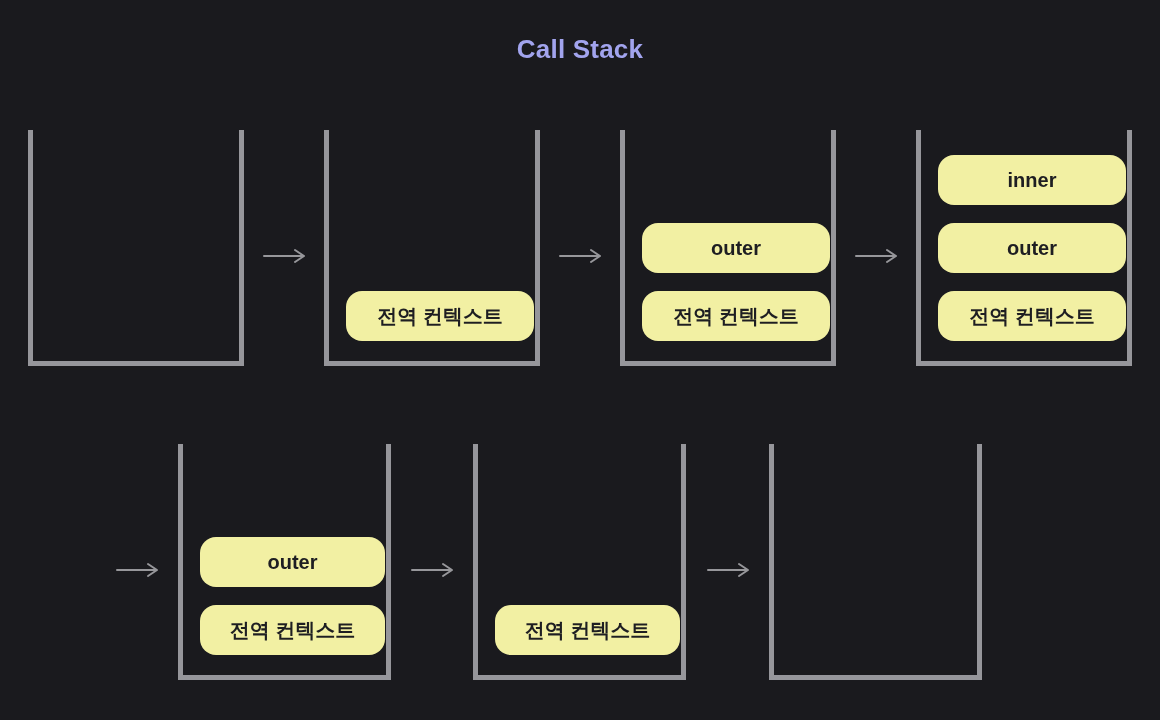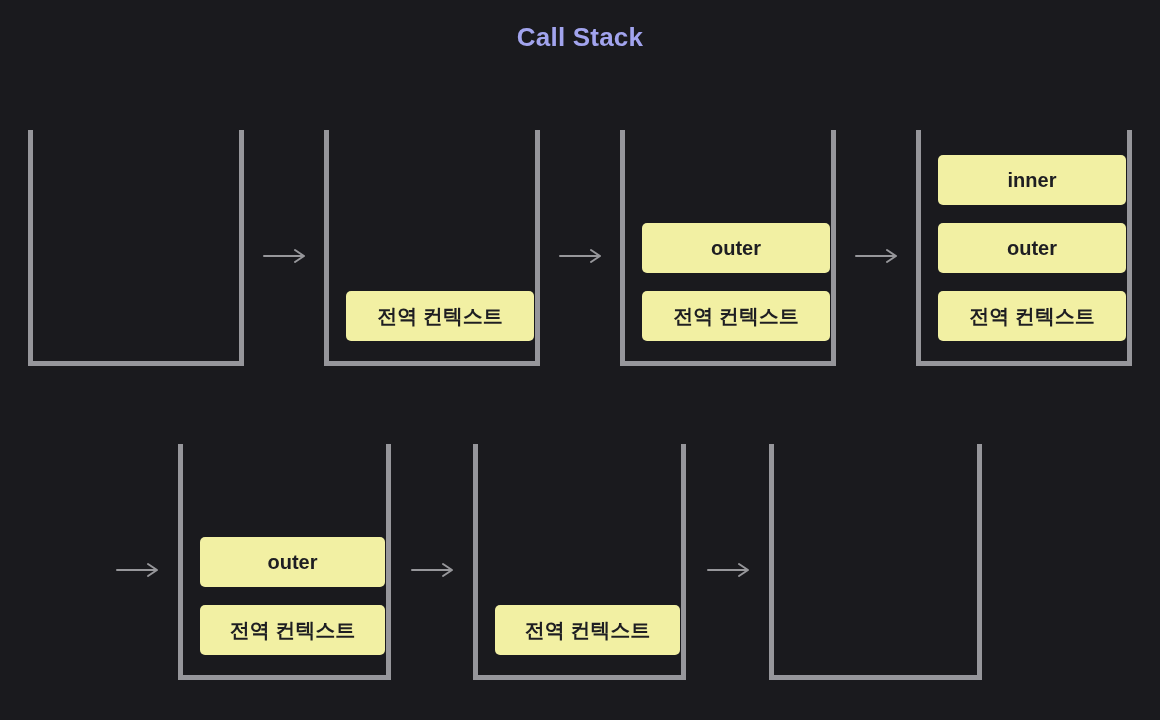--- a/index.html
+++ b/index.html
@@ -13,21 +13,21 @@
   * { margin: 0; padding: 0; box-sizing: border-box; }
   html, body { width: 1160px; height: 720px; }
   body {
     background: var(--background);
     font-family: "Liberation Sans", "DejaVu Sans", sans-serif;
     position: relative;
     overflow: hidden;
   }
   .title {
     position: absolute;
-    top: 22px;
+    top: 34px;
     left: 0;
     width: 100%;
     text-align: center;
     font-size: 26px;
     font-weight: 700;
     color: var(--title);
     letter-spacing: 0.2px;
   }
   .stack {
     position: absolute;
@@ -40,21 +40,21 @@
     align-items: center;
     gap: 18px;
     padding: 0 9px 20px 9px;
   }
   .item {
     width: 100%;
     height: 50px;
     flex: 0 0 50px;
     background: var(--item-bg);
     color: var(--item-text);
-    border-radius: 5px;
+    border-radius: 16px;
     display: flex;
     align-items: center;
     justify-content: center;
     font-size: 20px;
     font-weight: 700;
     margin-left: 16px;
   }
   .arrow {
     position: absolute;
     width: 44px;

